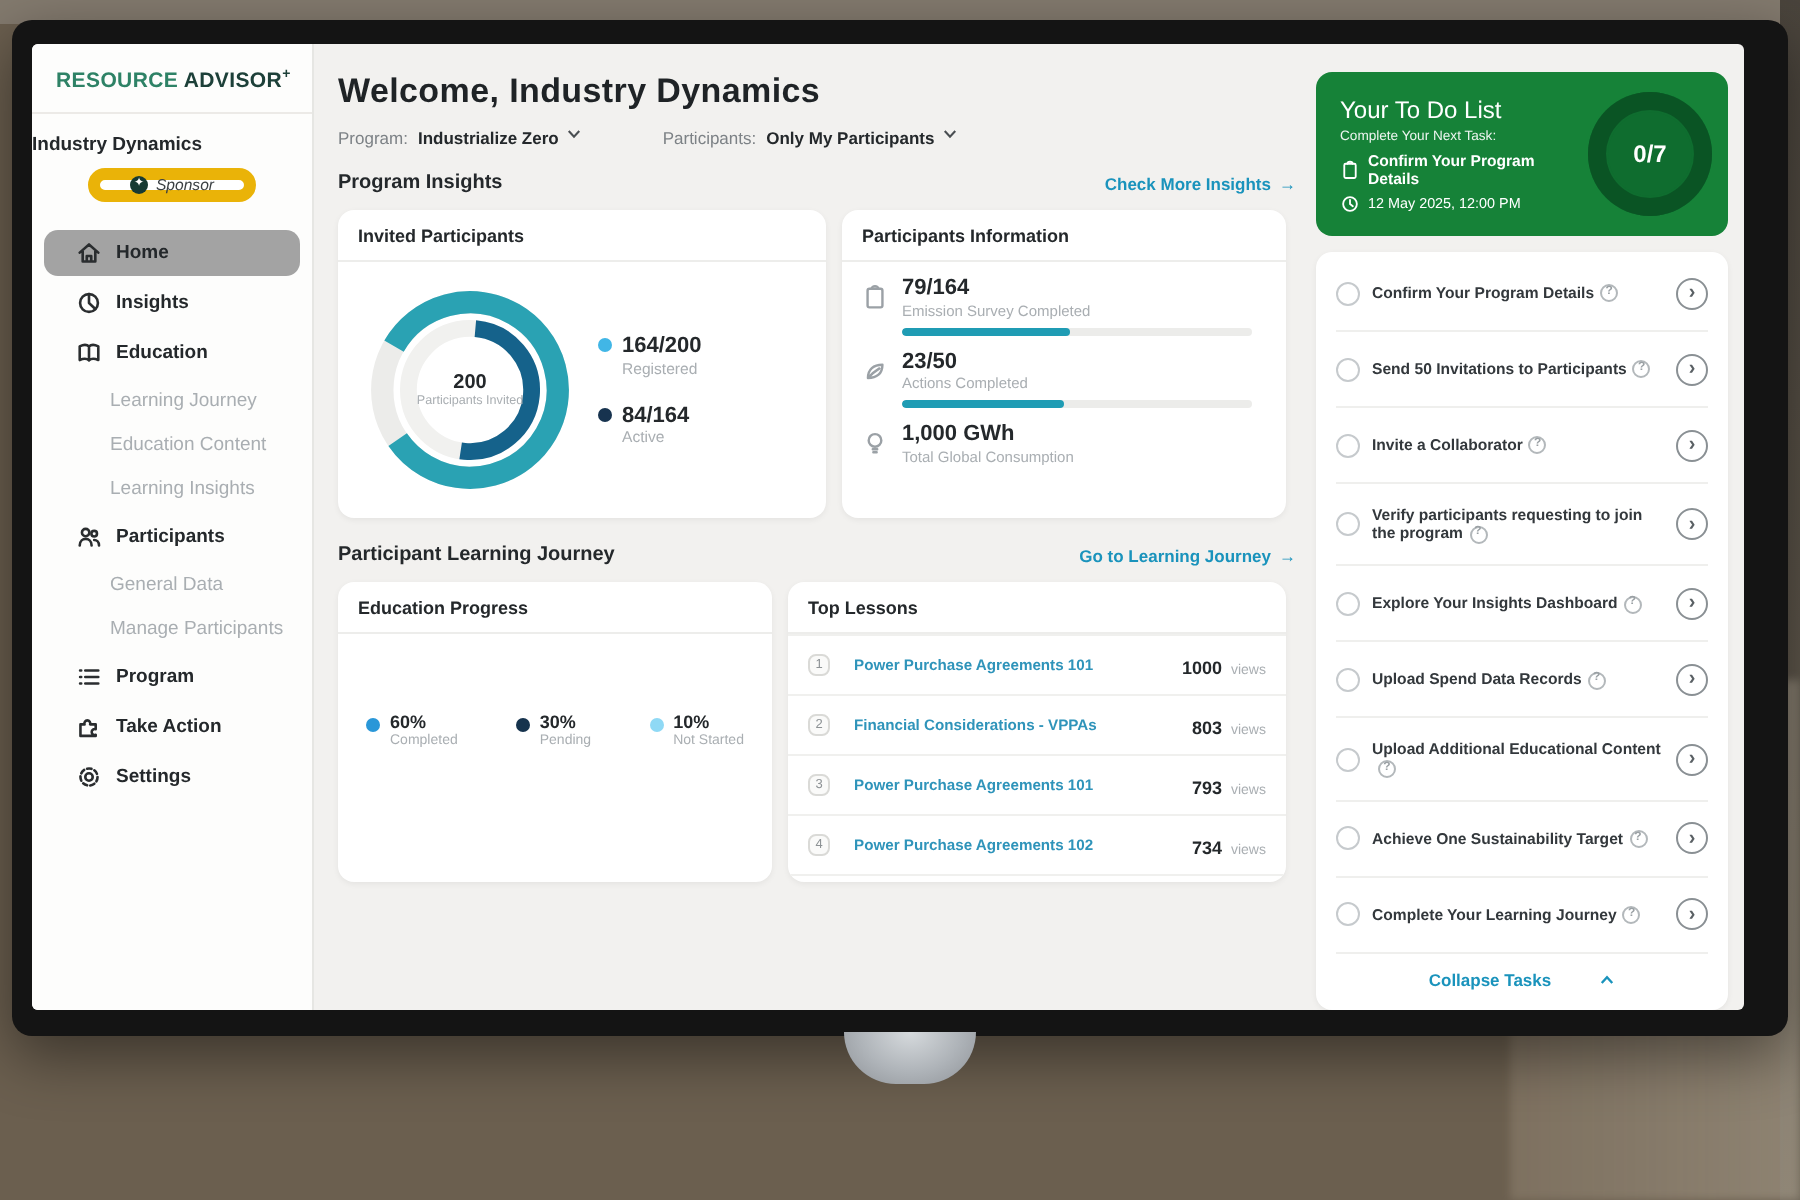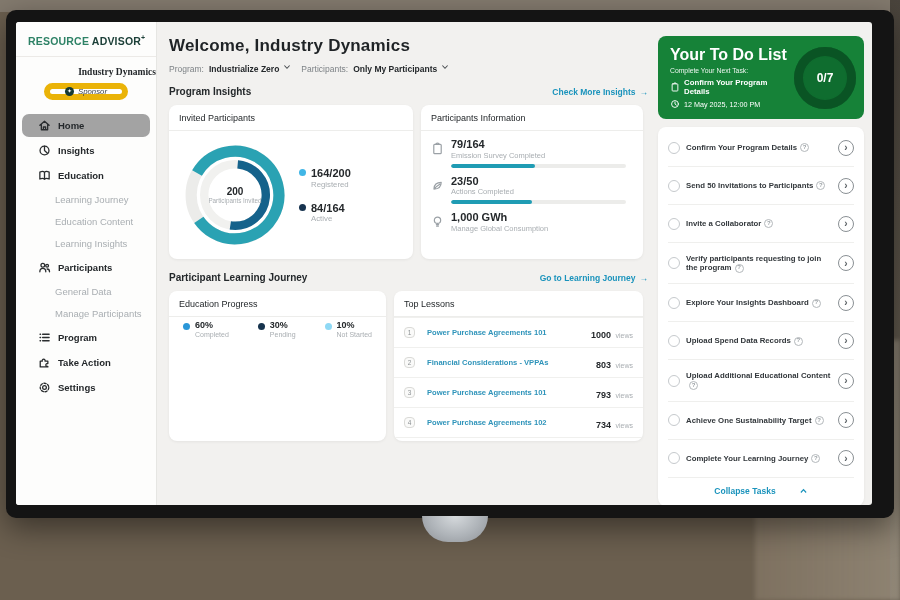--- a/index.html
+++ b/index.html
@@ -33,43 +33,43 @@
     background:#f2f1ef; border-radius:3px; overflow:hidden;
     display:flex;
   }
 
   
   .sidebar { width:141px; background:#fdfdfc; border-right:1px solid #e6e6e3; flex-shrink:0; font-size:9.5px; }
   .logo { padding:12px 10px 9px 12px; border-bottom:1px solid #eceae7; white-space:nowrap; font-weight:bold; font-size:10.5px; letter-spacing:.2px;}
   .logo .g { color:#2e8266; }
   .logo .d { color:#1d4039; }
   .logo sup { font-size:7px; color:#1d4039; }
-  .org { text-align:right; font-weight:bold; color:#24282b; margin-top:10px; font-size:9.5px;font-family:Liberation Serif, serif; }
+  .org { text-align:left; font-weight:bold; color:#24282b; margin-top:10px; font-size:9.5px; }
   .sponsor { display:flex; align-items:center; gap:4px; margin:6px auto 10px; width:84px; height:17px;
     border:6px solid #eab308; border-radius:10px; justify-content:center; background:#fff; font-size:7.8px; color:#3a3f42;font-style:italic; }
   .sponsor .dotic { width:9px; height:9px; border-radius:50%; background:#163a33; color:#fff; font-size:6px; line-height:9px; text-align:center; }
   .menu { padding:2px 0 0 0; }
   .mi { display:flex; align-items:center; gap:7px; padding:5px 8px 5px 16px; margin:2px 6px; color:#24282b; font-weight:bold; cursor:pointer; }
   .mi.active { background:#a3a3a3; border-radius:7px; }
   .mi.sub { font-weight:normal; color:#a9aeb2; padding-left:33px; margin:1px 6px; }
   .ic { width:13px; height:13px; stroke:#2a2d2f; fill:none; stroke-width:1.4; stroke-linecap:round; stroke-linejoin:round; flex-shrink:0; }
 
   
   .main { flex:1; padding:14px 10px 0 12px; min-width:0; }
   .welcome { font-size:17px; font-weight:bold; color:#1f2326; letter-spacing:.2px; margin-bottom:8px; }
-  .filters { display:flex; align-items:center; gap:10px; font-size:8.5px; color:#7d8286; margin-bottom:12px; }
+  .filters { display:flex; align-items:center; gap:40px; font-size:8.5px; color:#7d8286; margin-bottom:12px; }
   .fgroup { display:flex; align-items:center; gap:5px; }
   .fval { font-weight:bold; color:#24282b; display:flex; align-items:flex-start; gap:4px; cursor:pointer; background:none; border:none; font-size:8.5px; font-family:inherit; }
   .chev { width:8px; height:6px; stroke:#4a4f52; fill:none; stroke-width:1.4; }
   .sec-row { display:flex; align-items:center; justify-content:space-between; margin-bottom:8px; }
   .sec-title { font-size:10px; font-weight:bold; color:#24282b; }
   .sec-link { font-size:8.5px; font-weight:bold; color:#1a93bc; text-decoration:none; cursor:pointer; display:flex; gap:4px; align-items:center; }
   .cards-row { display:flex; gap:8px; margin-bottom:13px; }
   .card { background:#fff; border-radius:8px; box-shadow:0 1px 3px rgba(0,0,0,.06); overflow:hidden; }
-  .card-h { font-size:9px; font-weight:normal; color:#24282b; padding:8px 10px 7px; border-bottom:1px solid #ededeb; }
+  .card-h { font-size:9px; font-weight:bold; color:#24282b; padding:8px 10px 7px; border-bottom:1px solid #ededeb; }
 
   .card-invited { width:244px; height:154px; }
   .inv-body { display:flex; align-items:center; padding:8px 6px 0 10px; gap:8px; }
   .donut-wrap { position:relative; width:112px; height:112px; flex-shrink:0; }
   .donut-center { position:absolute; inset:0; display:flex; flex-direction:column; align-items:center; justify-content:center; text-align:right; }
   .donut-center .big { font-size:10px; font-weight:bold; color:#24282b; }
   .donut-center .sm { font-size:6.3px; color:#a9aeb2; line-height:1.25; }
   .legend-v { display:flex; flex-direction:column; gap:13px; }
   .leg-item { display:flex; gap:5px; align-items:flex-start; }
   .dot { width:7px; height:7px; border-radius:50%; margin-top:2px; flex-shrink:0; }
@@ -82,37 +82,37 @@
   .stat-val { font-size:11px; font-weight:bold; color:#24282b; line-height:1.15; }
   .stat-lab { font-size:7.5px; color:#a9aeb2; margin-bottom:4px; }
   .bar { width:175px; height:4px; background:#ececea; border-radius:2px; overflow:hidden; }
   .bar > i { display:block; height:100%; background:#1f9cb4; border-radius:2px; }
 
   .card-edu { width:217px; height:150px; }
   .gauge-wrap { position:relative; width:150px; margin:8px auto 0; }
   .gauge-center { position:absolute; left:0; right:0; top:34px; text-align:center; }
   .gauge-center .big { font-size:13px; font-weight:bold; color:#24282b; }
   .gauge-center .sm { font-size:7px; color:#a9aeb2; }
-  .legend-h { display:flex; justify-content:space-between; padding:4px 14px 0; }
+  .legend-h { display:flex; justify-content:space-between; padding:4px 14px 0;margin-top:36px; }
   .legend-h .leg-val { font-size:9px; }
   .legend-h .leg-lab { font-size:7px; }
 
   .card-lessons { width:249px; height:150px; }
   .lesson { display:flex; align-items:center; gap:12px; padding:5.5px 10px; border-top:1px solid #f0f0ee; }
   .lesson:first-of-type { border-top:none; }
   .rank { width:11px; height:11px; border:1px solid #dadad7; border-radius:4px; font-size:6.5px; color:#8d9295; display:flex; align-items:center; justify-content:center; flex-shrink:0; background:#fafaf9; }
   .l-title { flex:1; font-size:7.6px; font-weight:bold; color:#2f94ba; cursor:pointer; white-space:nowrap; overflow:hidden; }
   .l-views b { font-size:9px; color:#24282b; }
   .l-views span { font-size:7px; color:#a9aeb2; }
 
   
   .rightcol { width:214px; flex-shrink:0; padding:14px 8px 0 0; }
   .todo-green { background:#168238; border-radius:8px; padding:10px 8px 10px 12px; color:#fff; display:flex; gap:4px; align-items:center; }
   .tg-left { flex:1; min-width:0; }
-  .tg-title { font-size:16px; font-weight:bold; margin-bottom:3px; }
+  .tg-title { font-size:12px; font-weight:normal; margin-bottom:3px; }
   .tg-sub { font-size:6.8px; opacity:.92; margin-bottom:4px; }
   .tg-task { display:flex; gap:4px; align-items:center; font-size:7.8px; font-weight:bold; margin-bottom:3px; }
   .tg-time { display:flex; gap:4px; align-items:center; font-size:7.2px; }
   .wic { width:10px; height:10px; stroke:#fff; fill:none; stroke-width:1.3; stroke-linecap:round; stroke-linejoin:round; flex-shrink:0; }
   .ring { width:62px; height:62px; border-radius:50%; background:#0f6d2f; flex-shrink:0;
     display:flex; align-items:center; justify-content:center;
     box-shadow: inset 0 0 0 9px #0a5424, inset 0 0 0 10px #0f6d2f; }
   .ring b { font-size:12px; color:#fff; }
 
   .tasks-card { background:#fff; border-radius:8px; margin-top:8px; padding:2px 10px 6px; box-shadow:0 1px 3px rgba(0,0,0,.06); }
@@ -308,21 +308,21 @@
                 </div>
             </div>
           </div>
           <div class="stat">
             <svg class="stat-ic" viewBox="0 0 14 14">
                 <circle cx="7" cy="5.6" r="3.4"></circle>
                 <path d="M5.8 10.4 h2.4 M6.1 12 h1.8"></path>
               </svg>
             <div>
               <div class="stat-val">1,000 GWh</div>
-              <div class="stat-lab">Manage Global Consumption</div>
+              <div class="stat-lab">Total Global Consumption</div>
             </div>
           </div>
         </div>
       </div>
 
       <div class="sec-row">
         <span class="sec-title">Participant Learning Journey</span>
         <a class="sec-link">
           <span>Go to Learning Journey</span>
           <span>→</span>

